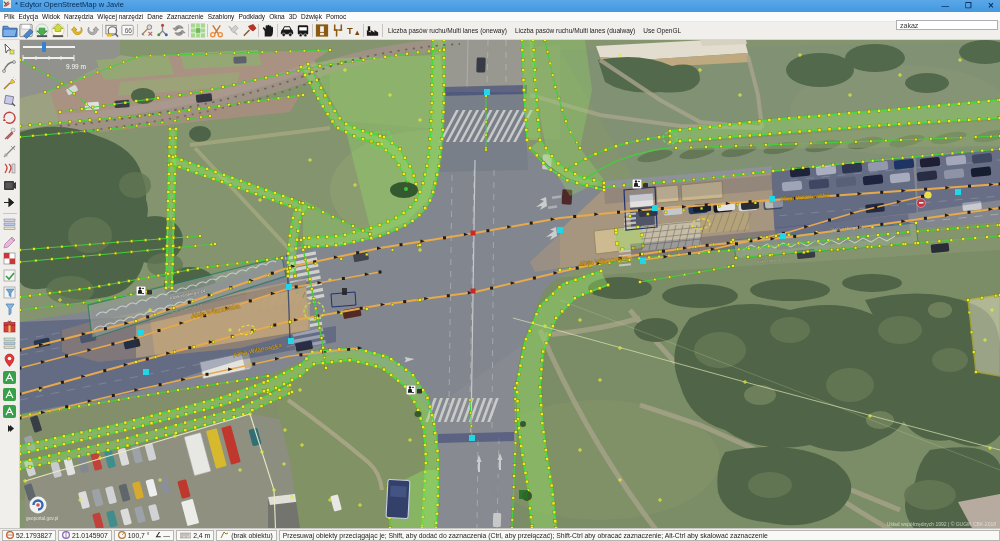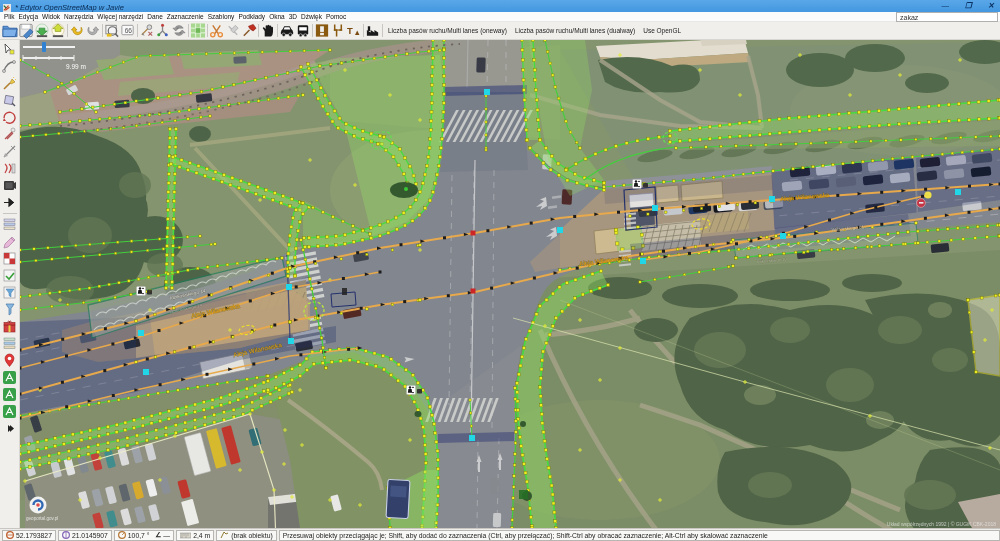--- a/index.html
+++ b/index.html
@@ -1,20 +1,20 @@
 <!DOCTYPE html>
 <html><head><meta charset="utf-8"><style>
 * { margin:0; padding:0; box-sizing:border-box; }
 body { width:1000px; height:541px; font-family:"Liberation Sans",sans-serif; overflow:hidden; background:#f0efeb; }
-.titlebar { height:12px; background:linear-gradient(#5aa7e8,#4398e0); display:flex; align-items:flex-end; font-size:7.5px; color:#0a2a52; position:relative;font-style:italic; }
+.titlebar { height:12px; background:linear-gradient(#5aa7e8,#4398e0); display:flex; align-items:flex-start; font-size:7.5px; color:#0a2a52; position:relative; }
 .titlebar .ticon { width:8px; height:8px; margin:0 4px 0 3px; }
 .wbtns { position:absolute; right:6px; top:1px; display:flex; gap:16px; color:#0a3060; font-size:7.5px; font-weight:bold; }
 .menubar { height:10px; background:#fbfbfb; display:flex; align-items:center; font-size:6.5px; color:#111; padding-left:4px; position:relative; border-bottom:1px solid #e8e8e8; }
 .mi { margin-right:4px; }
-.searchbox { position:absolute; right:2px; top:0px; width:102px; height:10px; background:#fff; border:1px solid #b0b0b0; font-size:7px; color:#333; padding-left:3px; font-family:"Liberation Sans",sans-serif; }
+.searchbox { position:absolute; right:2px; top:8px; width:102px; height:10px; background:#fff; border:1px solid #b0b0b0; font-size:7px; color:#333; padding-left:3px; font-family:"Liberation Sans",sans-serif; }
 .toolbar { height:18px; background:#f1efec; display:flex; align-items:center; padding-left:2px; border-bottom:1px solid #d8d6d2; }
 .tbtn { width:16px; height:16px; display:flex; align-items:center; justify-content:center; }
 .tsep { width:1px; height:13px; background:#c8c6c2; margin:0 1px; }
 .ttxt { font-size:6.5px; color:#222; margin:0 4px; white-space:nowrap; }
 .main { display:flex; height:488px; }
 .sidebar { width:20px; background:#f1efec; display:flex; flex-direction:column; align-items:center; padding-top:1px; border-right:1px solid #d8d6d2; }
 .sbtn { width:17px; height:17px; display:flex; align-items:center; justify-content:center; }
 .ssep { width:14px; height:1px; background:#c8c6c2; margin:2px 0; }
 .map { width:980px; height:488px; position:relative; }
 .statusbar { height:13px; background:#eeedea; border-top:1px solid #c8c6c2; display:flex; align-items:center; font-size:6.8px; color:#222; gap:2px; padding-left:2px; }

